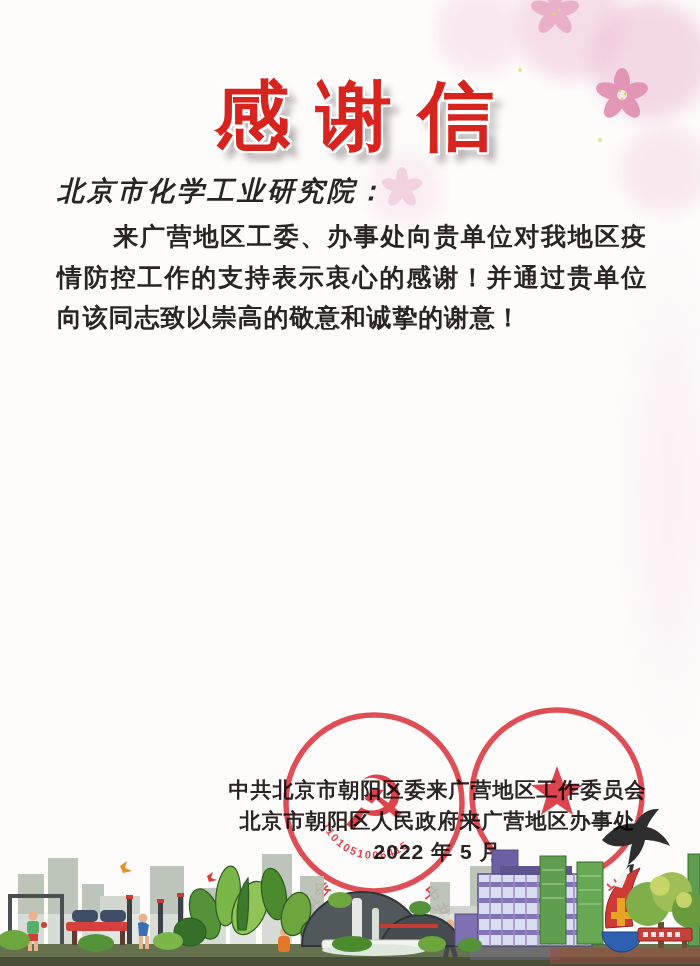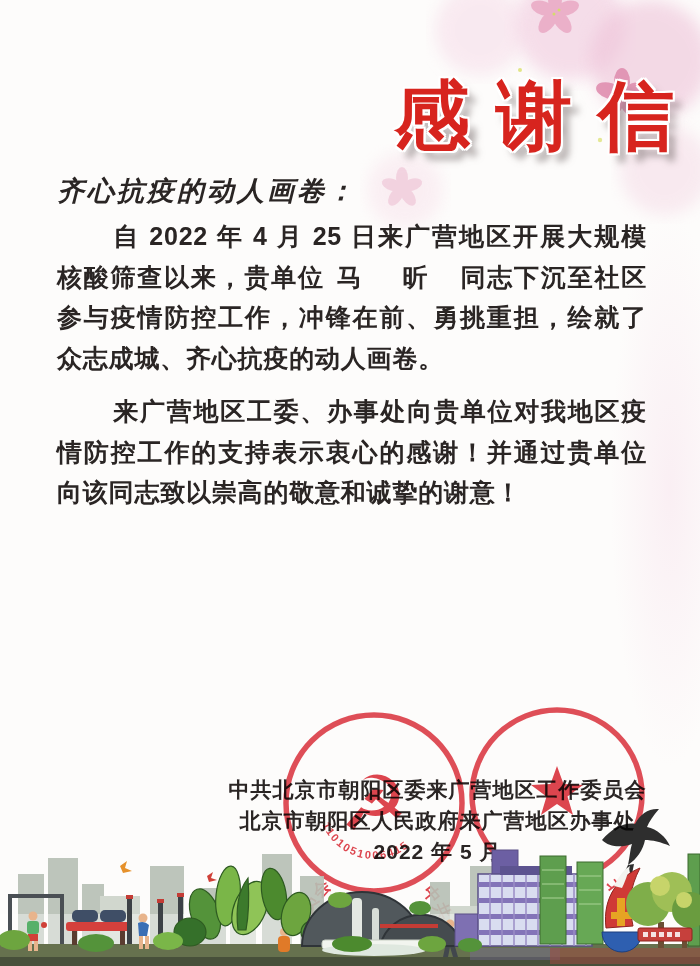--- a/index.html
+++ b/index.html
@@ -9,21 +9,21 @@
     font-family:"Liberation Sans","DejaVu Sans",sans-serif;
     color:#2a2524;
   }
   
   .pink-wash{position:absolute;right:-30px;top:210px;width:120px;height:560px;
     background:radial-gradient(ellipse at center, rgba(242,205,224,.28), rgba(242,205,224,0) 70%);
     pointer-events:none;}
   .blossoms{position:absolute;top:0;right:0;width:340px;height:230px;}
   .title{
     position:absolute;top:66px;left:0;width:100%;margin:0;
-    text-align:right;font-size:76px;line-height:100px;font-weight:bold;
+    text-align:center;font-size:76px;line-height:100px;font-weight:bold;
     letter-spacing:26px;padding-left:34px;box-sizing:border-box;
     color:#d7241e;
     text-shadow:
       2px 0 0 #fff,-2px 0 0 #fff,0 2px 0 #fff,0 -2px 0 #fff,
       2px 2px 0 #fff,-2px -2px 0 #fff,2px -2px 0 #fff,-2px 2px 0 #fff,
       8px 9px 7px rgba(120,110,110,.55);
   }
   .letter-body{position:absolute;left:57px;right:53px;top:170px;}
   .salutation{
     font-size:27px;font-weight:700;font-style:italic;line-height:42px;
@@ -98,22 +98,21 @@
     </g>
     <circle cx="160" cy="70" r="2" fill="#d9e069" opacity=".8"></circle>
     <circle cx="240" cy="140" r="2.2" fill="#d9e069" opacity=".7"></circle>
   </svg>
 
   <div class="pink-wash"></div>
 
   <h1 class="title">感谢信</h1>
 
   <div class="letter-body">
-    <div class="salutation">齐心抗疫的动人画卷：</div>
-    <p class="para"><span>自 2022 年 4 月 25 日来广营地区开展大规模核酸筛查以来，贵单位</span><span class="recipient-name">马  昕</span><span>同志下沉至社区参与疫情防控工作，冲锋在前、勇挑重担，绘就了众志成城、齐心抗疫的动人画卷。</span></p>
+    <div class="salutation">北京市化学工业研究院：</div>
     <p class="para">来广营地区工委、办事处向贵单位对我地区疫情防控工作的支持表示衷心的感谢！并通过贵单位向该同志致以崇高的敬意和诚挚的谢意！</p>
   </div>
 
   <div class="signature">
     <div>中共北京市朝阳区委来广营地区工作委员会</div>
     <div>北京市朝阳区人民政府来广营地区办事处</div>
     <div>2022 年 5 月</div>
   </div>
 
   <svg class="seals" viewBox="0 0 450 230" aria-hidden="true">

